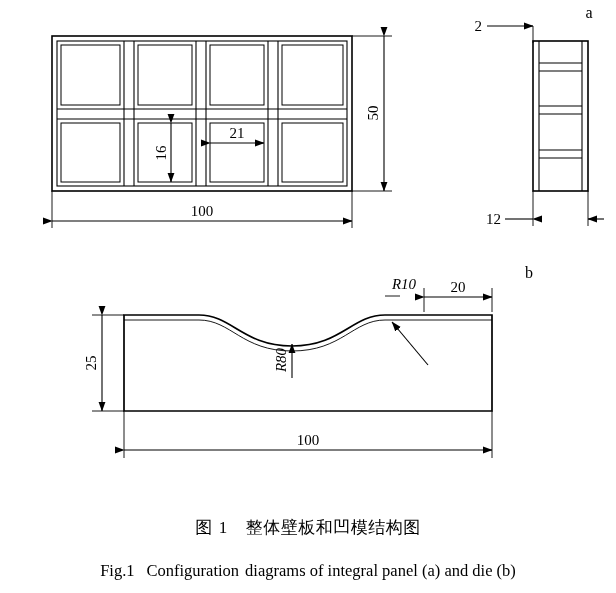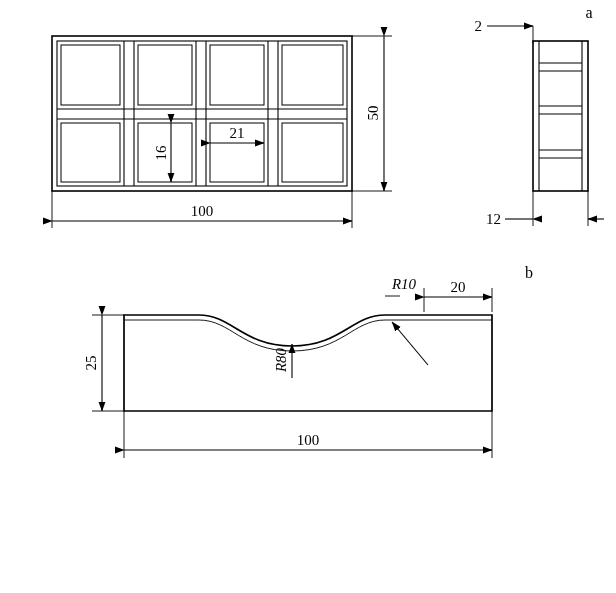--- a/index.html
+++ b/index.html
@@ -231,14 +231,22 @@
         <line x1="492" y1="411" x2="492" y2="458"></line>
       </g>
 
       <g>
         <line x1="124" y1="450" x2="492" y2="450" stroke="#000" stroke-width="1.1" marker-start="url(#arrStart)" marker-end="url(#arrEnd)"></line>
         <text class="dim-text" x="308" y="445" text-anchor="middle">100</text>
       </g>
     </g>
   </svg>
 
+  <div class="caption-block">
+    <div class="caption-cn">
+      <span>图</span><span class="sp-sm"></span><span class="cn-num">1</span><span class="sp-wide"></span><span>整体壁板和凹模结构图</span>
+    </div>
+    <div class="caption-en">
+      <span>Fig.1</span><span class="sp-mid"></span><span>Configuration</span><span class="sp-sm"></span><span>diagrams of integral panel (a) and die (b)</span>
+    </div>
+  </div>
 
 </div>
 
 </body></html>

